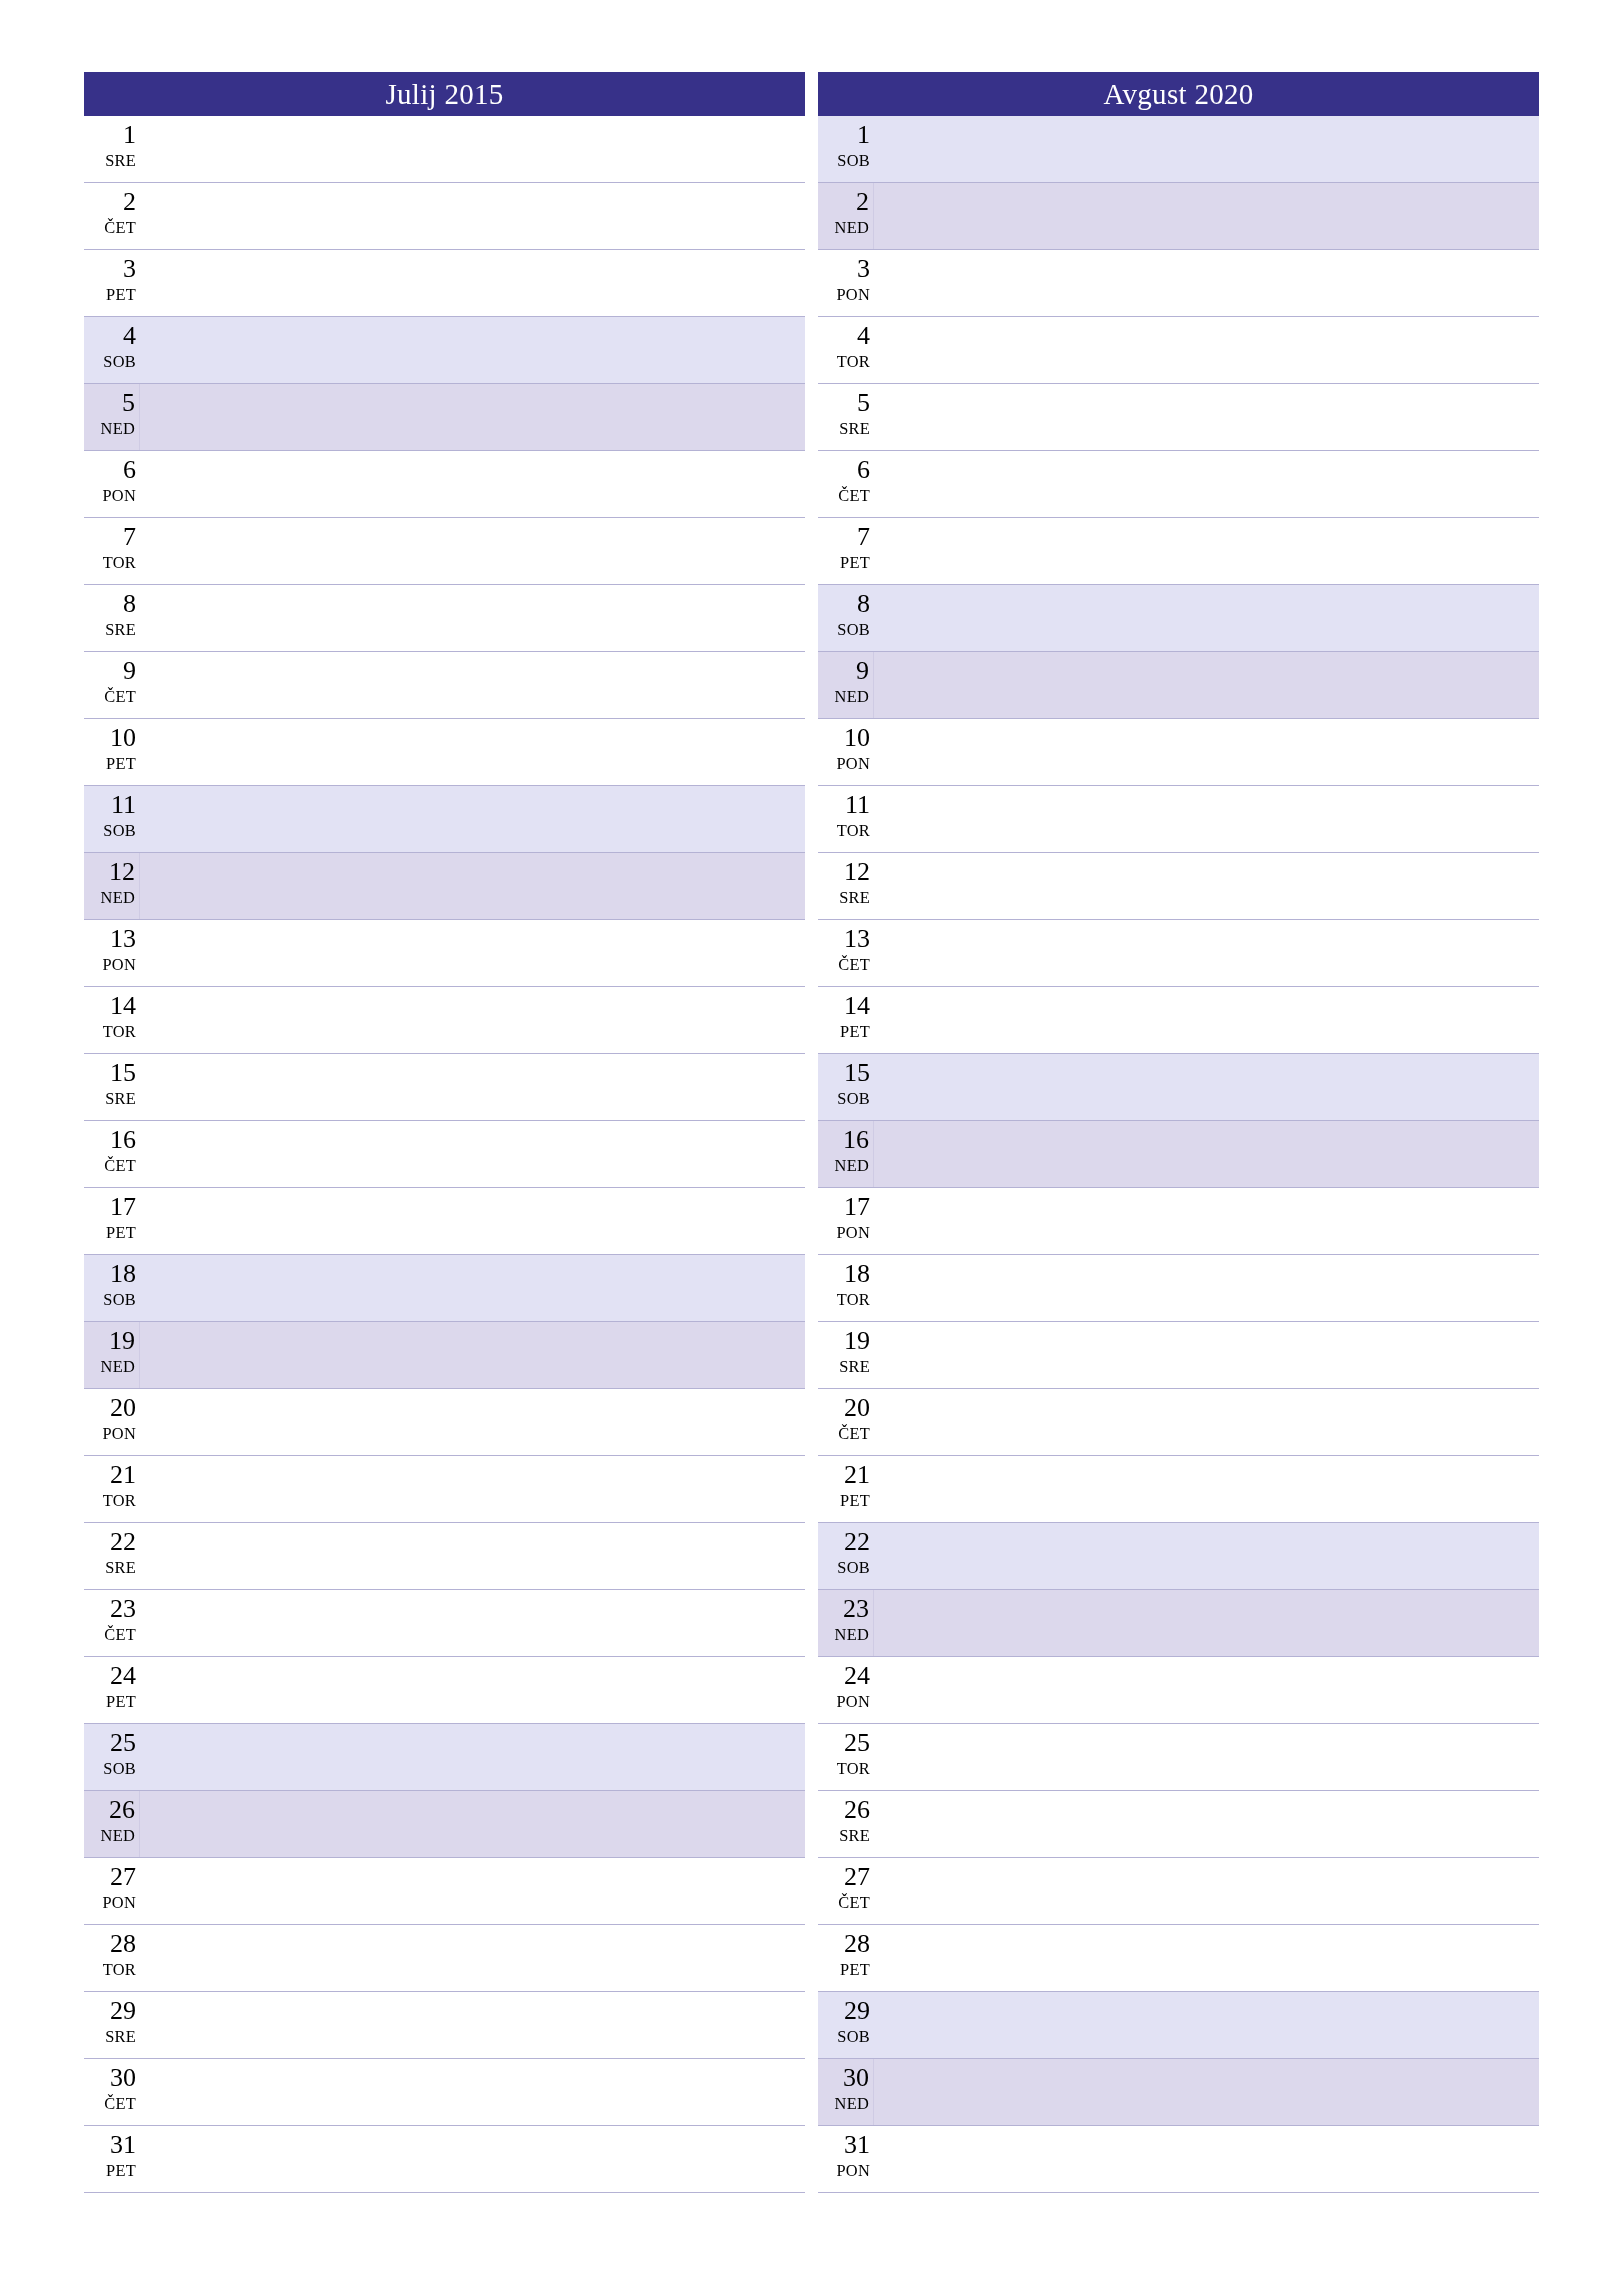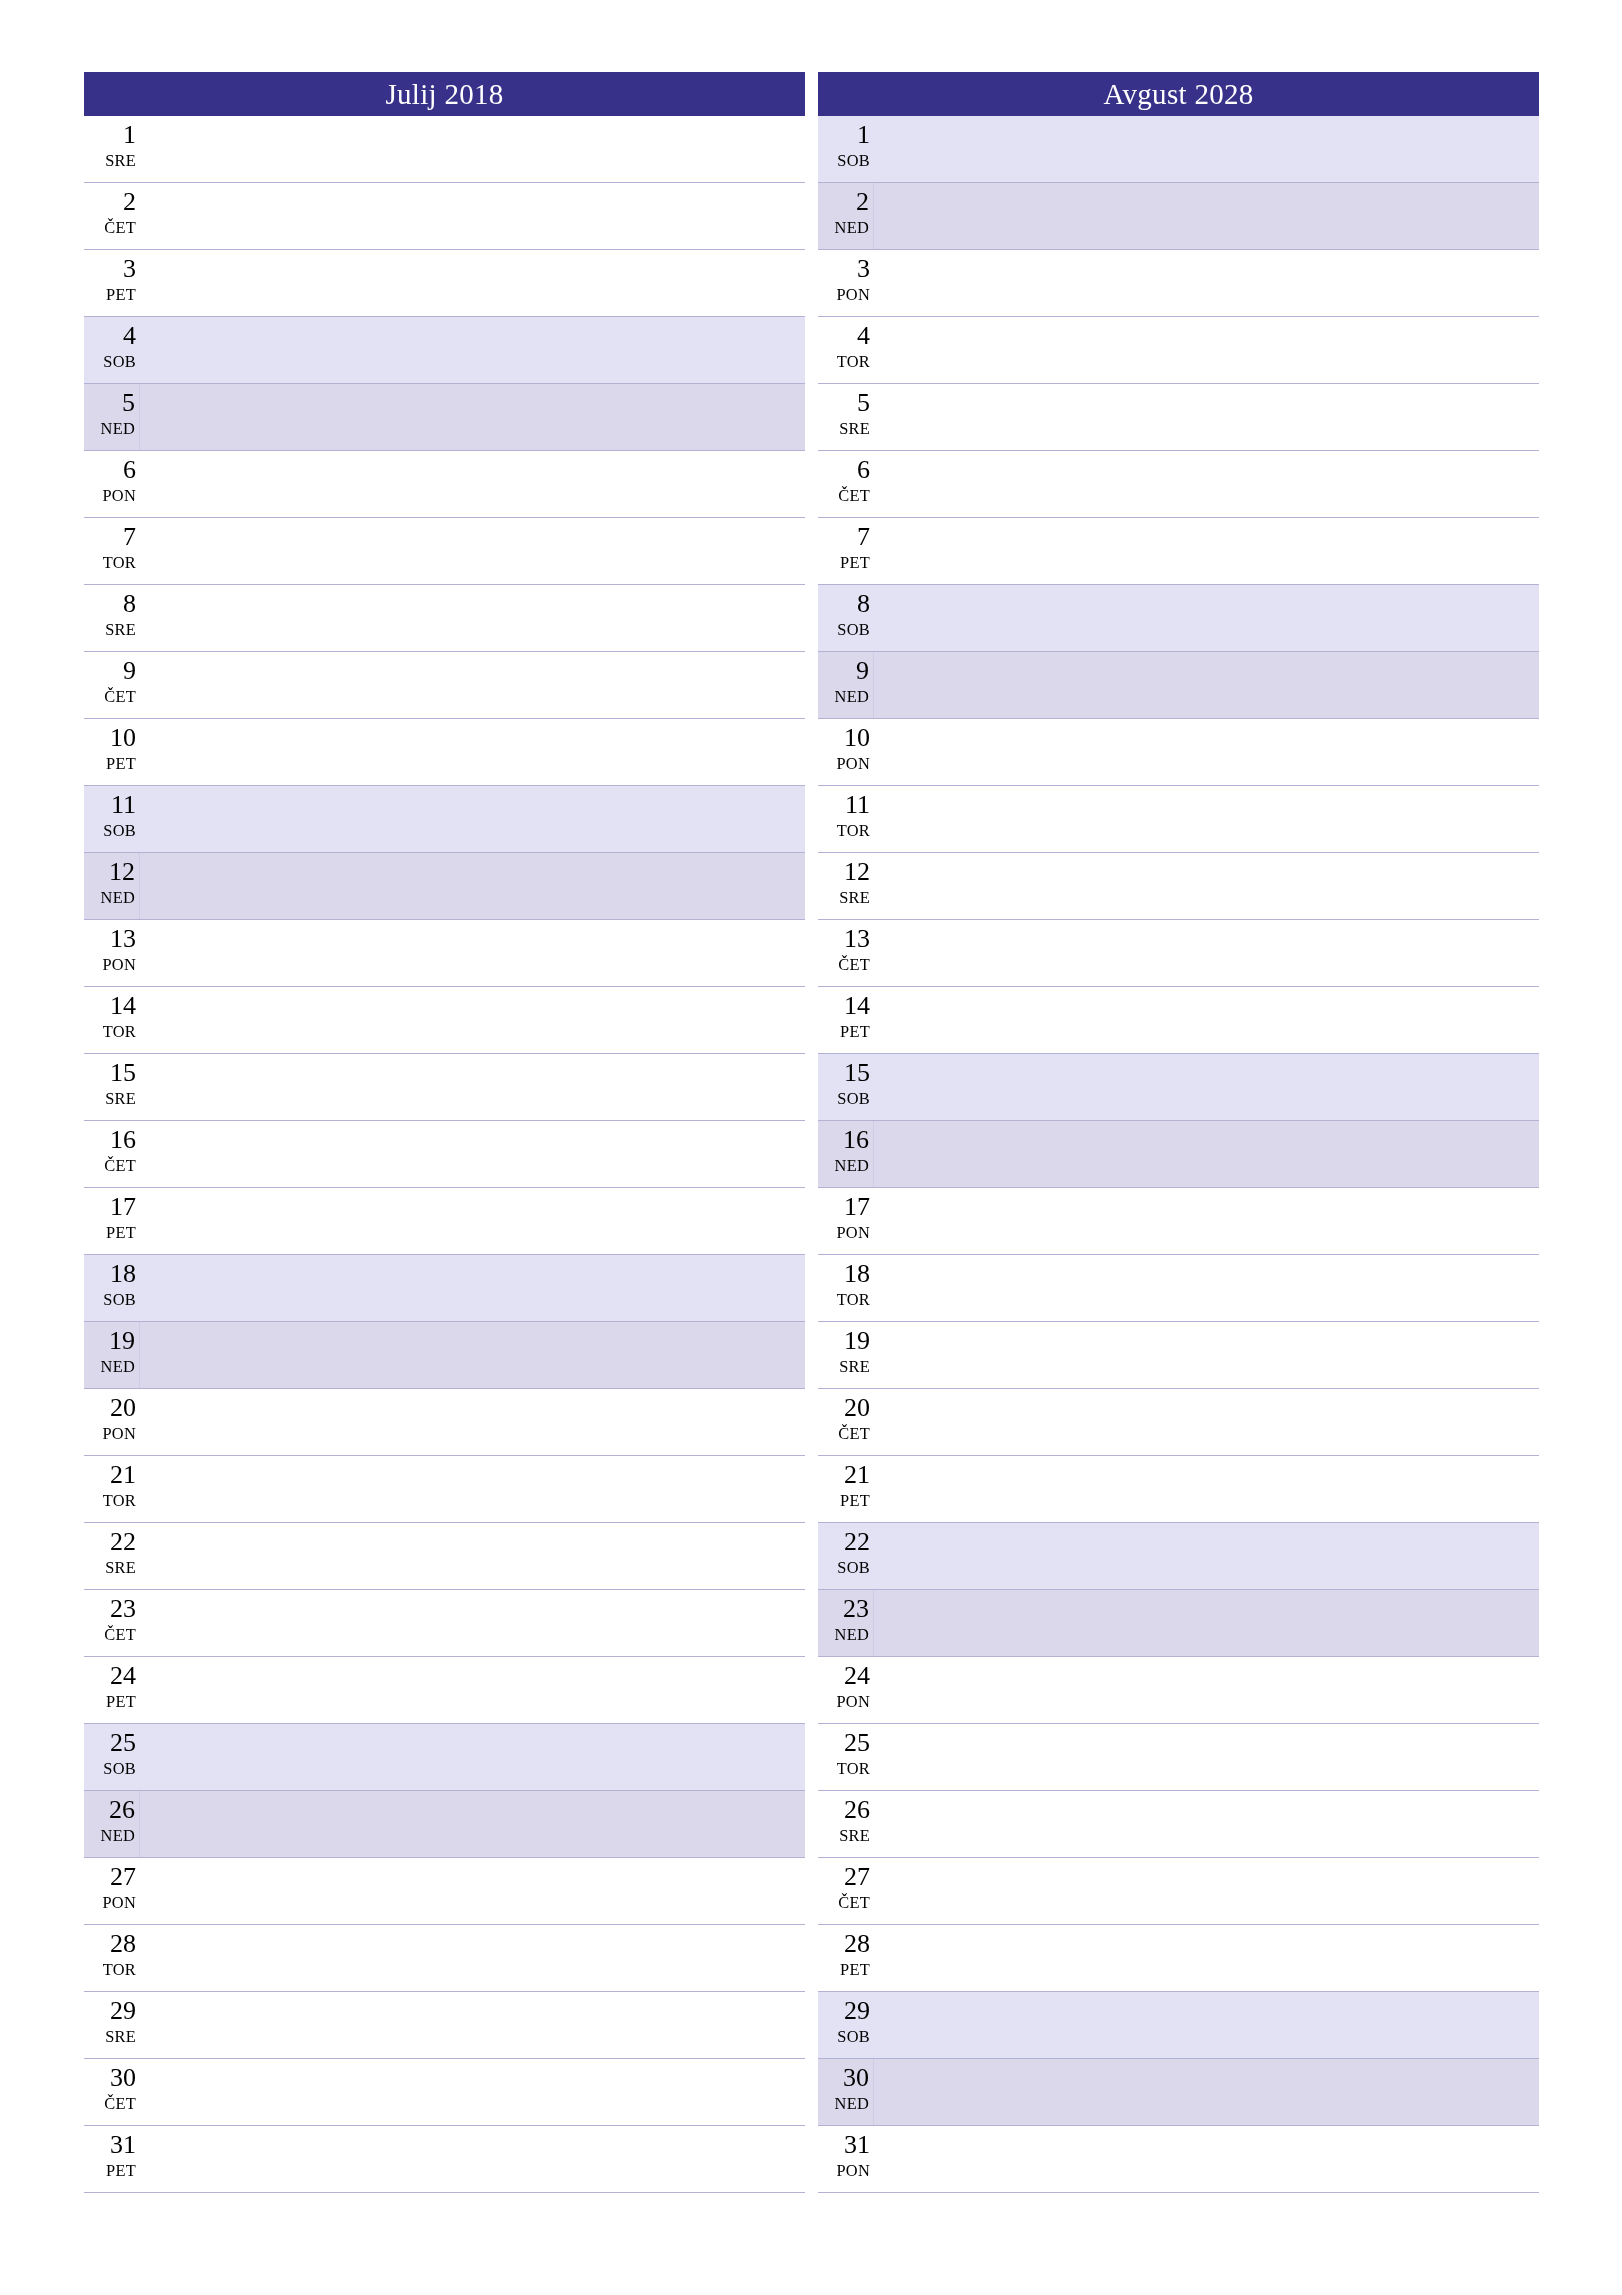--- a/index.html
+++ b/index.html
@@ -113,21 +113,21 @@
   }
 </style>
 </head>
 <body>
 
 <div id="page">
   <div id="planner">
 
     <section class="month">
       <header class="month-header">
-        <span>Julij 2018</span>
+        <span>Julij 2015</span>
       </header>
       <div class="days">
           <div class="day-row">
             <div class="date-cell">
               <div class="date-num">1</div>
               <div class="date-dow">SRE</div>
             </div>
             <div class="note-area"></div>
           </div>
           <div class="day-row">
@@ -338,21 +338,21 @@
               <div class="date-num">31</div>
               <div class="date-dow">PET</div>
             </div>
             <div class="note-area"></div>
           </div>
         </div>
     </section>
 
     <section class="month">
       <header class="month-header">
-        <span>Avgust 2028</span>
+        <span>Avgust 2020</span>
       </header>
       <div class="days">
           <div class="day-row sat">
             <div class="date-cell">
               <div class="date-num">1</div>
               <div class="date-dow">SOB</div>
             </div>
             <div class="note-area"></div>
           </div>
           <div class="day-row sun">

